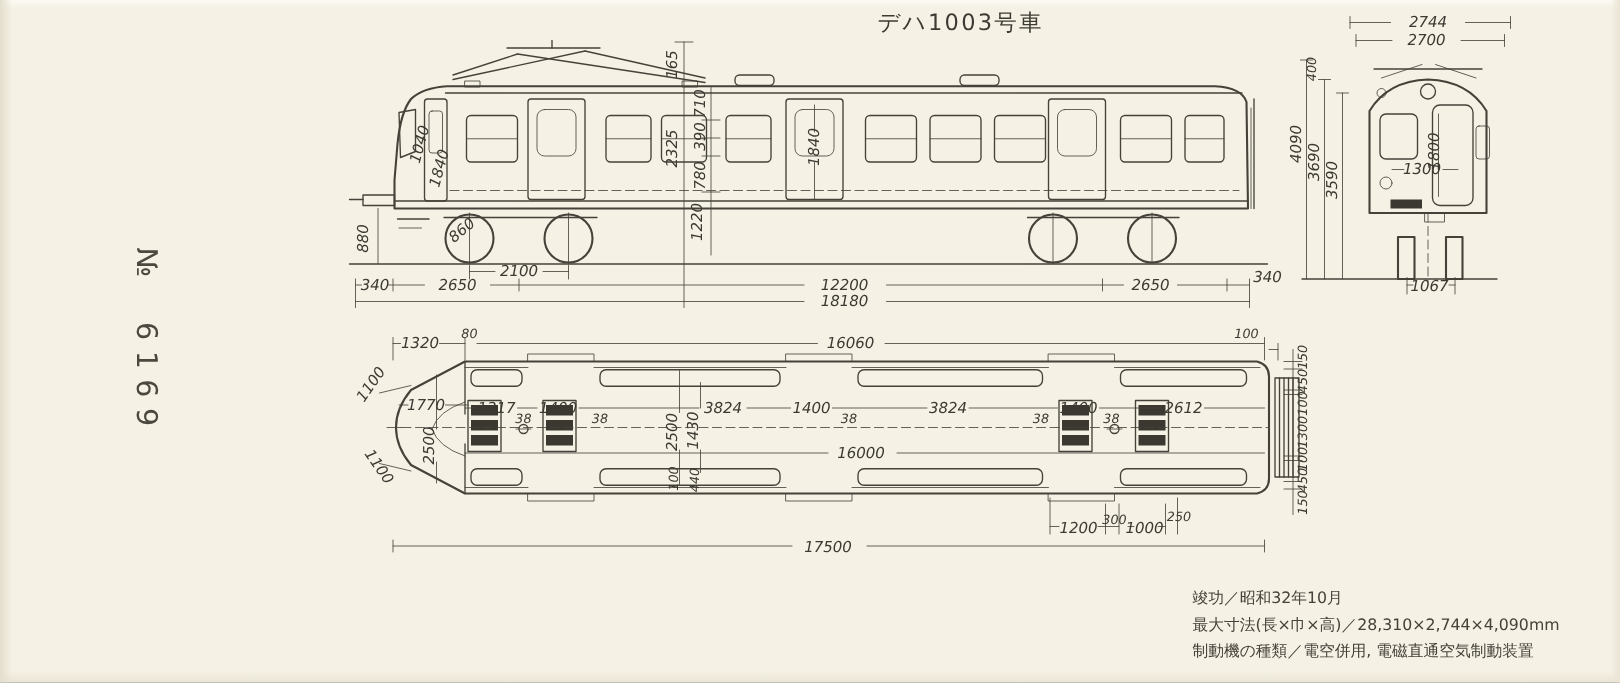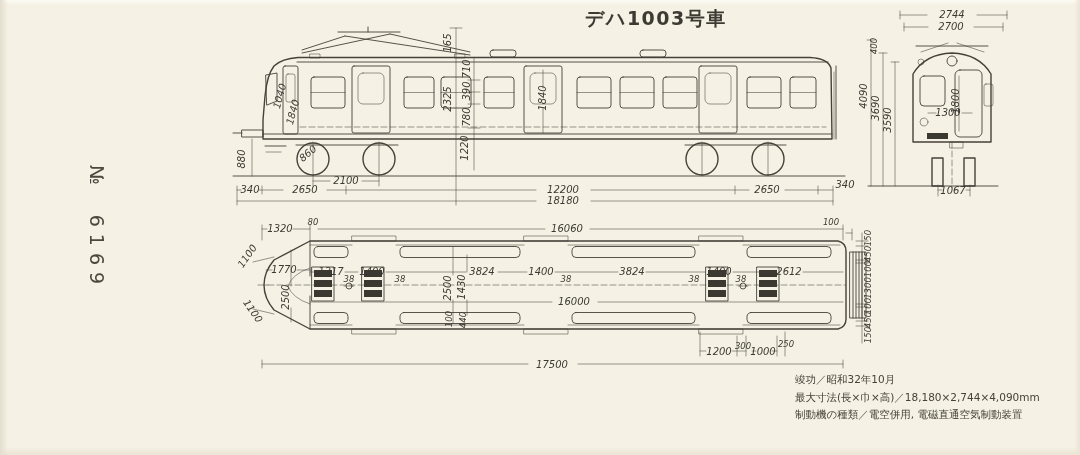--- a/index.html
+++ b/index.html
@@ -9,30 +9,30 @@
     background-image:
       linear-gradient(90deg, #e3decd 0, rgba(227,222,205,0) 8px),
       linear-gradient(270deg, #e9e4d4 0, rgba(233,228,212,0) 6px),
       linear-gradient(180deg, #fbfaf4 0, rgba(251,250,244,0) 5px),
       linear-gradient(0deg, #eae5d5 0, rgba(234,229,213,0) 8px);
     font-family:"DejaVu Sans", sans-serif;
     color:#3c3a33;
   }
   .title{
     position:absolute;left:585px;top:6px;
-    font-size:19px;letter-spacing:1.5px;font-weight:700;white-space:nowrap;
+    font-size:15px;letter-spacing:1.5px;font-weight:400;white-space:nowrap;
   }
   .serial{
     position:absolute;left:97px;top:228px;
     transform:translate(-50%,-50%) rotate(90deg);
     font-size:19px;letter-spacing:4px;white-space:nowrap;color:#4a483f;
   }
   .serial .num{margin-left:26px;letter-spacing:7px;}
   .specs{
-    position:absolute;left:795px;top:371px;width:280px;
+    position:absolute;left:795px;top:391px;width:280px;
     font-size:10.5px;line-height:17.5px;white-space:nowrap;color:#45423a;
   }
   svg{position:absolute;left:0;top:0;}
   .ink{stroke:#45423a;fill:none;stroke-linecap:round;stroke-linejoin:round;}
   .s1{stroke-width:1.4;}
   .s2{stroke-width:.9;}
   .s3{stroke-width:.55;}
   .dash{stroke-dasharray:6 3;}
   .fillink{fill:#3a3831;stroke:none;}
   text.dim{font:italic 10px "DejaVu Sans", sans-serif;fill:#3c3a33;text-anchor:middle;}
@@ -42,21 +42,21 @@
 <body>
 
 <div class="paper">
 
   <div class="title">デハ1003号車</div>
 
   <div class="serial"><span>№</span><span class="num">6169</span></div>
 
   <div class="specs">
     <div><span>竣功</span><span>／</span><span>昭和32年10月</span></div>
-    <div><span>最大寸法(長×巾×高)</span><span>／</span><span>18,180×2,744×4,090mm</span></div>
+    <div><span>最大寸法(長×巾×高)</span><span>／</span><span>28,310×2,744×4,090mm</span></div>
     <div><span>制動機の種類</span><span>／</span><span>電空併用, 電磁直通空気制動装置</span></div>
   </div>
 
   <svg width="1080" height="455" viewBox="0 0 1080 455">
 
     <g>
 
       <line class="ink s2" x1="233" y1="176" x2="845" y2="176"></line>
 
       <path class="ink s1" d="M263,139 L263,120 L265,96 Q267,75 274,66 Q282,58.5 298,57.5 L810,57.5 Q828,58.5 831,68 L832,139 Z"></path>

